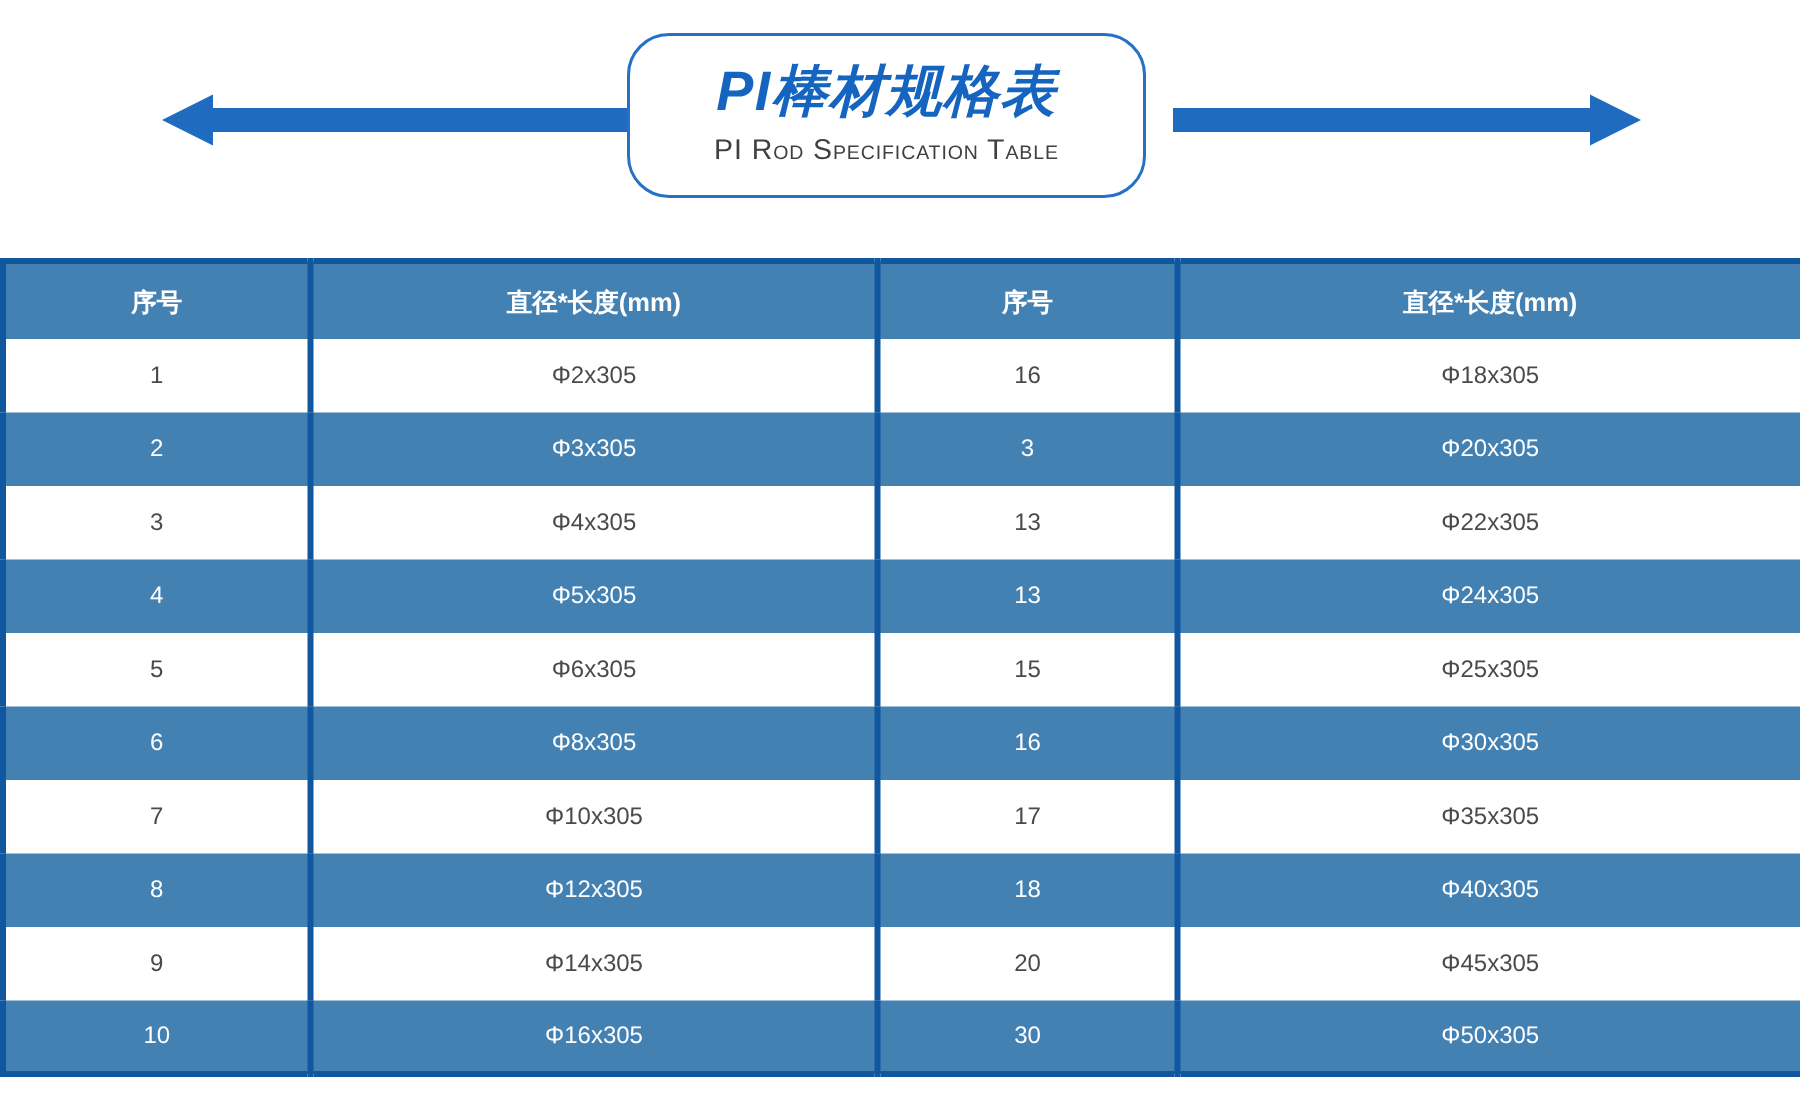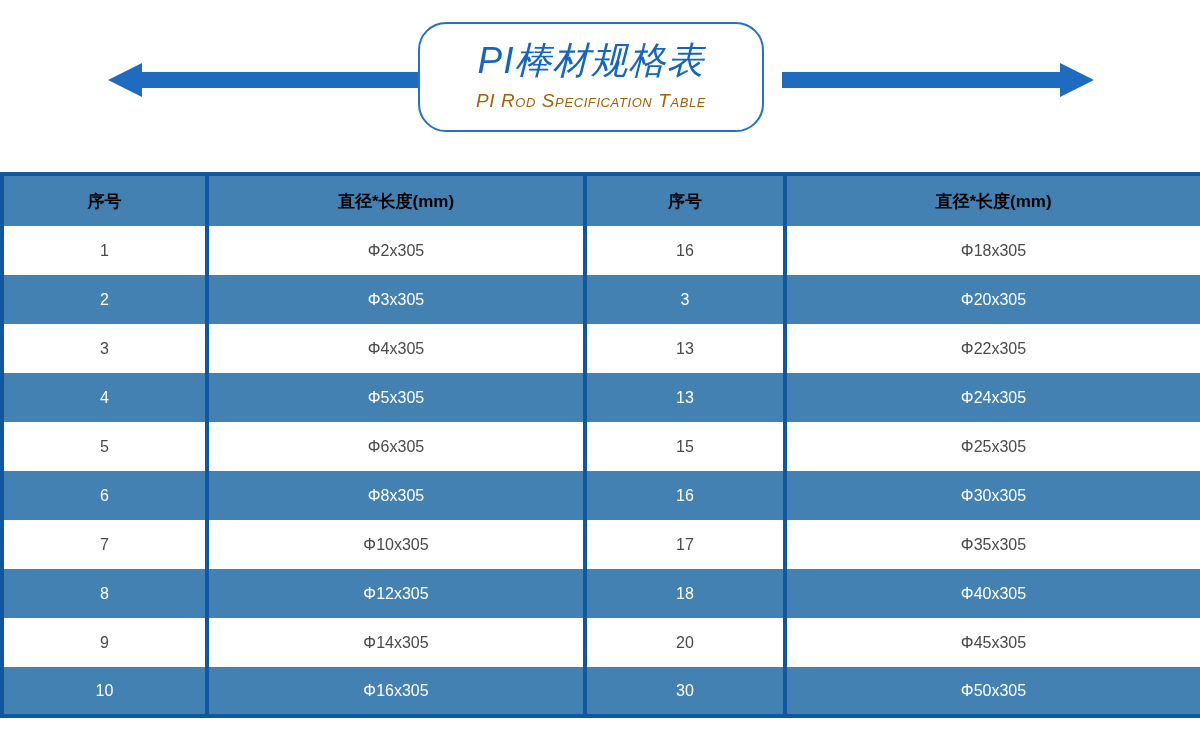--- a/index.html
+++ b/index.html
@@ -67,31 +67,30 @@
     display: flex;
     flex-direction: column;
     align-items: center;
     justify-content: center;
     z-index: 3;
   }
   .title-cn {
     font-size: 37px;
     line-height: 1.05;
     font-style: italic;
-    font-weight: normal;
+    font-weight: bold;
     color: #1565C0;
     letter-spacing: 1px;
     white-space: nowrap;
   }
   .title-en {
     margin-top: 9px;
     font-size: 19px;
-    font-style: italic;
     font-variant: small-caps;
-    color: #a16207;
+    color: #404040;
     letter-spacing: 0.6px;
     white-space: nowrap;
   }
 
   
   .spec-table-wrap {
     position: absolute;
     left: 0;
     top: 172px;
     width: 1200px;
@@ -119,21 +118,21 @@
     font-size: 16px;
     font-weight: normal;
     border-right: 4px solid #10579F;
     box-sizing: border-box;
   }
   table.spec-table th:last-child,
   table.spec-table td:last-child { border-right: none; }
 
   table.spec-table thead th {
     background: #4481B3;
-    color: #000000;
+    color: #ffffff;
     height: 52px;
     font-size: 17px;
     font-weight: bold;
   }
 
   tr.row-white td {
     background: #ffffff;
     color: #4a4a4a;
   }
   tr.row-blue td {

